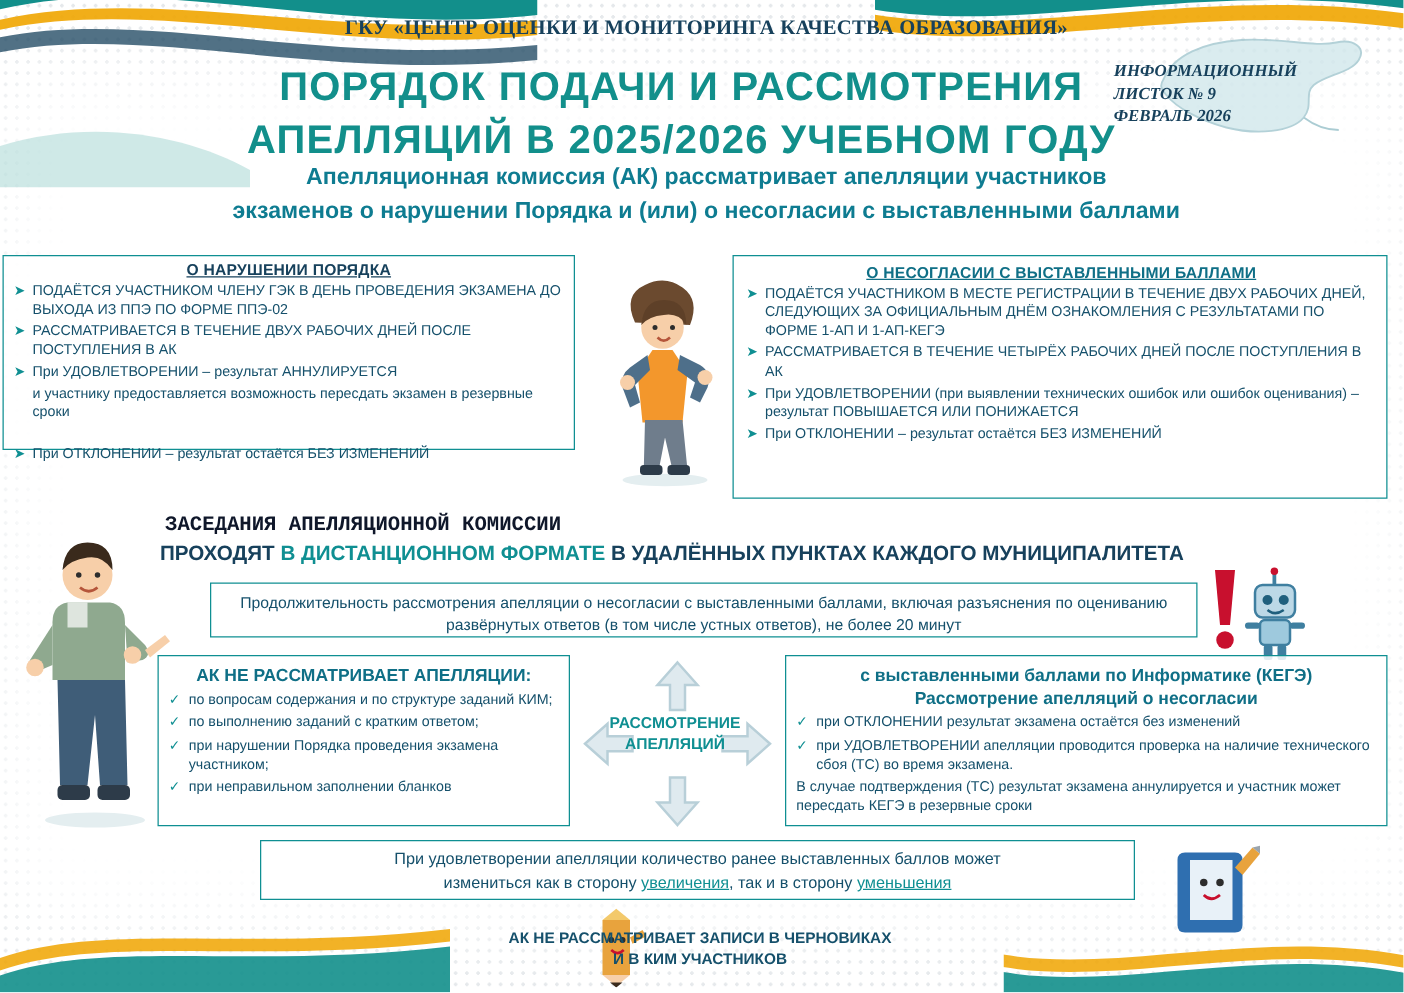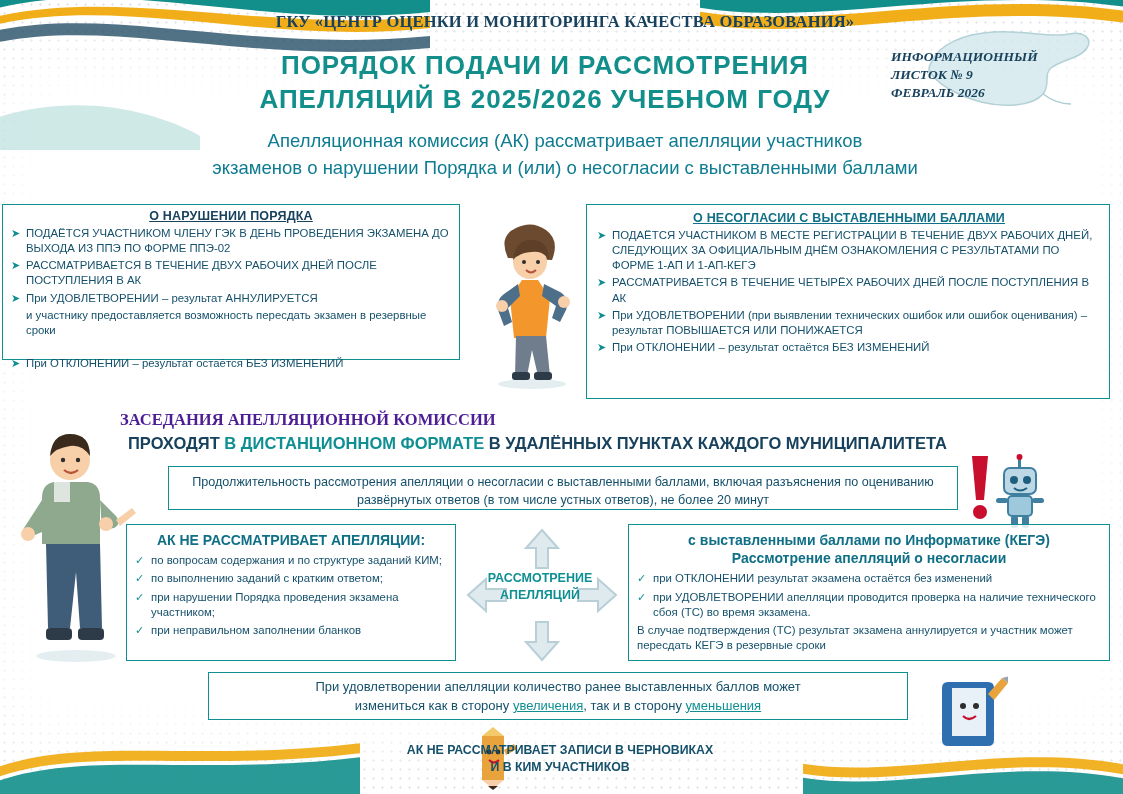--- a/index.html
+++ b/index.html
@@ -30,35 +30,35 @@
     position:absolute;right:12px;top:8px;width:210px;height:120px;opacity:.85;
   }
   .hdr-title{
     position:absolute;left:180px;top:12px;width:770px;text-align:center;
     font-family:"Liberation Serif", serif;
     font-weight:bold;font-size:16.5px;color:#17415c;letter-spacing:.2px;
   }
   .main-title{
     position:absolute;left:150px;top:48px;width:790px;text-align:center;
     font-family:"Liberation Sans", sans-serif;
-    font-weight:bold;font-size:26px;line-height:1.32;
+    font-weight:bold;font-size:32px;line-height:1.32;
     color:#128f8b;letter-spacing:1px;
   }
   .info-block{
     position:absolute;right:42px;top:48px;width:190px;
     font-family:"Liberation Serif", serif;
     font-style:italic;font-weight:bold;font-size:13.5px;line-height:1.35;
     color:#17415c;
   }
 
   
   .lead{
     position:absolute;left:60px;top:128px;width:1010px;text-align:center;
     font-family:"Liberation Sans", sans-serif;
-    font-weight:normal;font-size:18.5px;line-height:1.45;color:#0e7c91;
+    font-weight:bold;font-size:18.5px;line-height:1.45;color:#0e7c91;
   }
 
   
   .box{
     position:absolute;border:1.6px solid #0f8f92;background:rgba(255,255,255,.82);
     box-sizing:border-box;
   }
   .box-left{left:2px;top:204px;width:458px;height:156px;padding:4px 8px 4px 8px;}
   .box-right{left:586px;top:204px;width:524px;height:195px;padding:6px 8px 4px 10px;}
   .box-head{
@@ -78,22 +78,22 @@
   }
   .u{text-decoration:underline;}
   .teal{color:#0f8f92;}
   .cont{padding-left:15px;font-family:"Liberation Sans", sans-serif;font-size:11.4px;line-height:1.33;color:#15506b;margin-bottom:18px;}
 
   
   .girl{position:absolute;left:472px;top:212px;width:120px;height:180px;}
 
   
   .sess1{
-    position:absolute;left:120px;top:410px;
-    font-family:Liberation Serif, serif;font-weight:bold;font-size:16.5px;color:#4c1d95;
+    position:absolute;left:132px;top:410px;
+    font-family:Liberation Mono, monospace;font-weight:bold;font-size:16.5px;color:#0f172a;
   }
   .sess2{
     position:absolute;left:128px;top:434px;
     font-family:"Liberation Sans", sans-serif;font-weight:bold;font-size:16.5px;color:#0f8f92;
   }
   .sess2 .dark{color:#17415c;}
 
   
   .dur-box{
     position:absolute;left:168px;top:466px;width:790px;height:44px;

